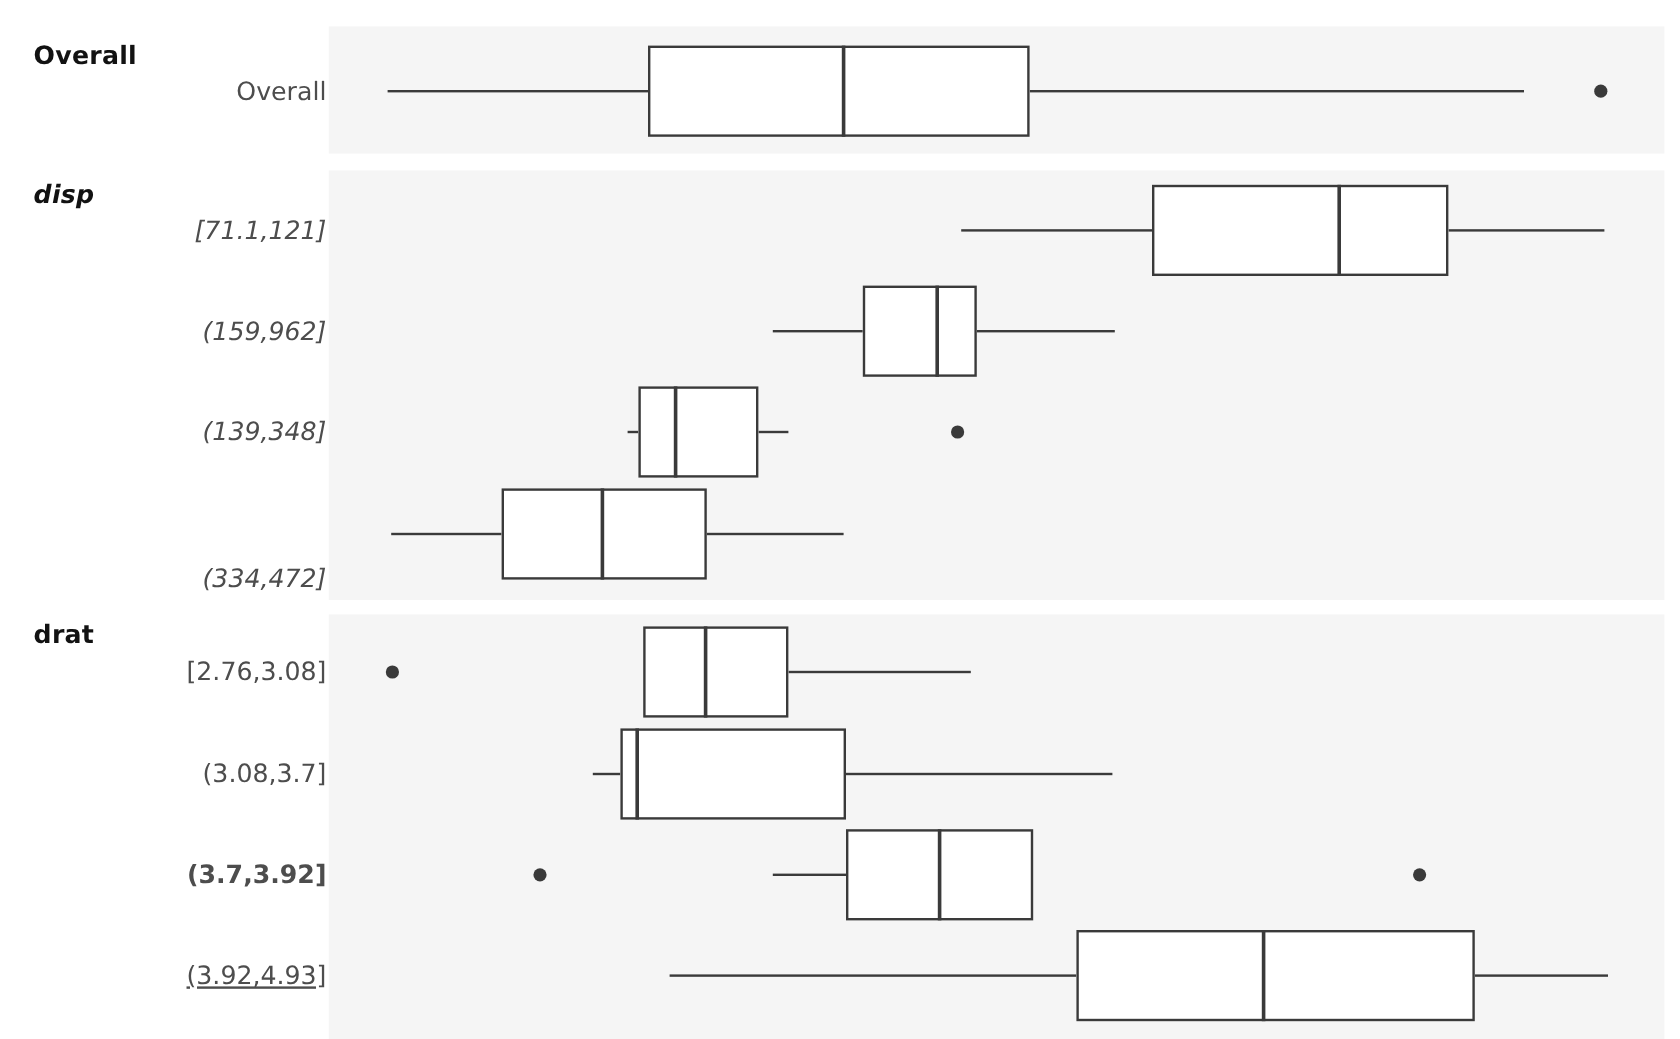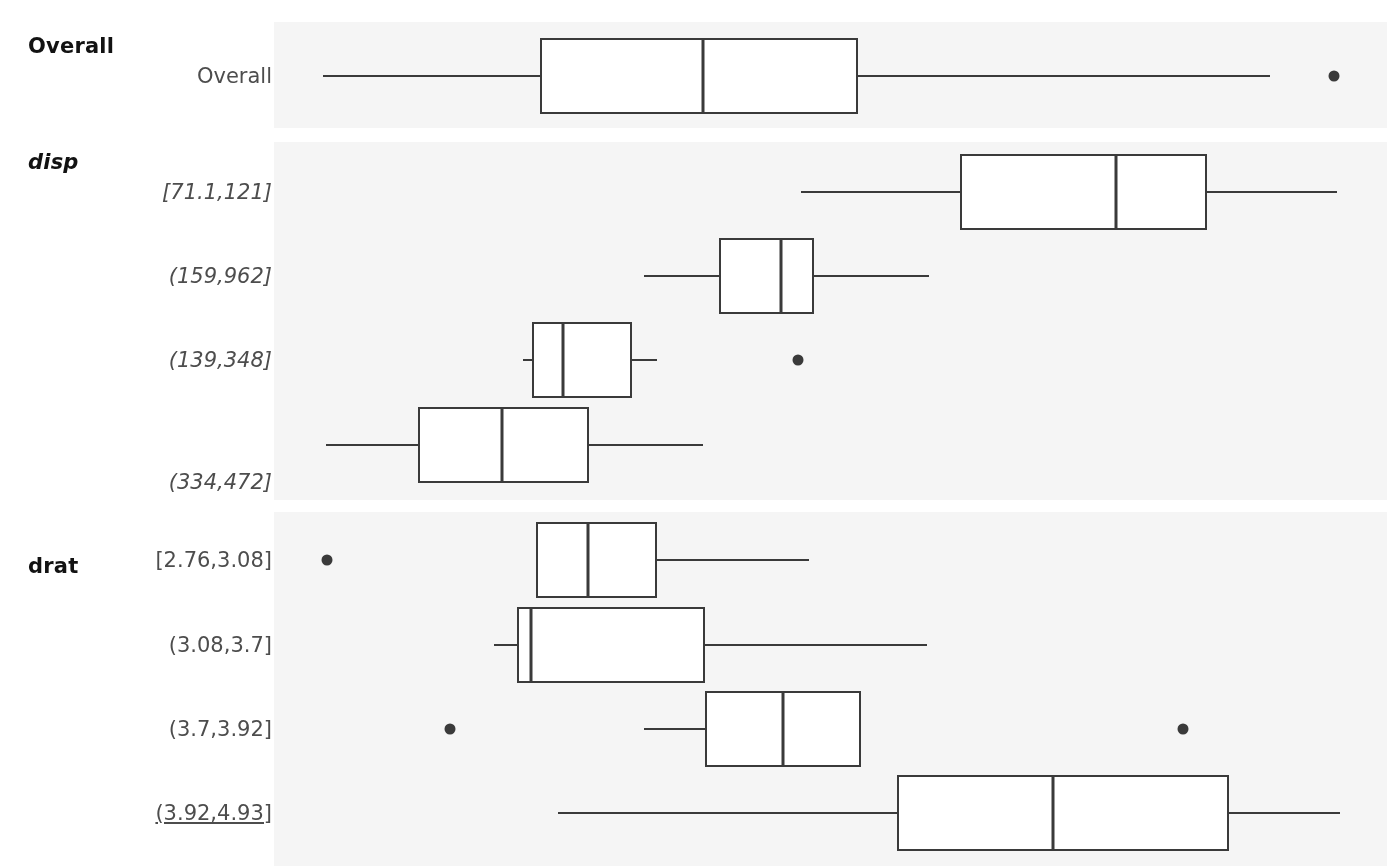--- a/index.html
+++ b/index.html
@@ -81,25 +81,25 @@
         <div class="box" style="left: 258px; width: 100px; top: 218px; height: 76px;"></div>
         <div class="median" style="left: 289px; top: 218px; height: 76px;"></div>
         <div class="outlier" style="left: 524px; top: 218px;"></div>
         <div class="whisker" style="left: 52px; width: 92px; top: 303px;"></div>
         <div class="whisker" style="left: 315px; width: 114px; top: 303px;"></div>
         <div class="box" style="left: 144px; width: 171px; top: 303px; height: 76px;"></div>
         <div class="median" style="left: 228px; top: 303px; height: 76px;"></div>
       </div>
     </div>
     <div class="group" style="top: 0px; height: 866px;">
-      <div class="group-title" style="top: 505px; margin-top: 37px;">drat</div>
+      <div class="group-title" style="top: 505px;">drat</div>
       <div class="pvalue" style="left: 1218px; top: 505px;">p=0.005</div>
       <div class="row-label" style="top: 548px;">[2.76,3.08]</div>
       <div class="row-label" style="top: 633px;">(3.08,3.7]</div>
-      <div class="row-label" style="top: 717px;">(3.7,3.92]</div>
+      <div class="row-label" style="top: 717px; font-weight: bold;">(3.7,3.92]</div>
       <div class="row-label" style="top: 801px; text-decoration: underline;">(3.92,4.93]</div>
       <div class="panel" style="left: 274px; top: 500px; width: 1113px; height: 356px; background: rgb(245, 245, 245);">
         <div class="whisker" style="left: 383px; width: 152px; top: 48px;"></div>
         <div class="box" style="left: 262px; width: 121px; top: 48px; height: 76px;"></div>
         <div class="median" style="left: 314px; top: 48px; height: 76px;"></div>
         <div class="outlier" style="left: 53px; top: 48px;"></div>
         <div class="whisker" style="left: 220px; width: 23px; top: 133px;"></div>
         <div class="whisker" style="left: 431px; width: 222px; top: 133px;"></div>
         <div class="box" style="left: 243px; width: 188px; top: 133px; height: 76px;"></div>
         <div class="median" style="left: 257px; top: 133px; height: 76px;"></div>

